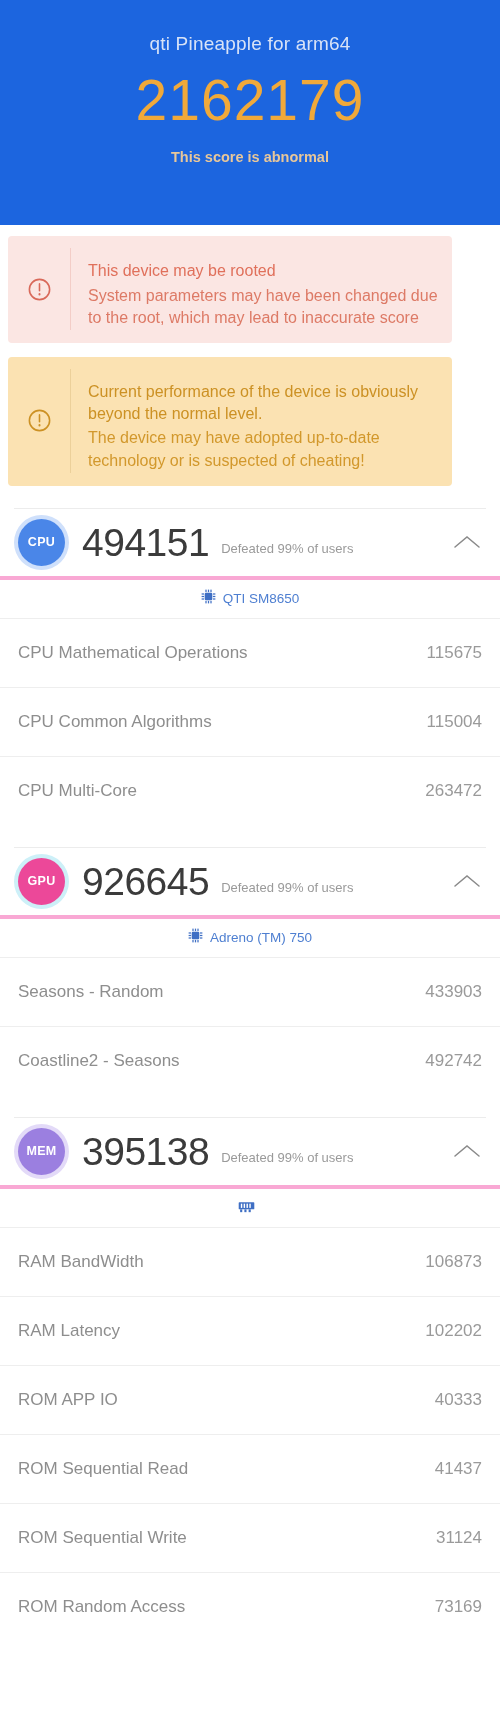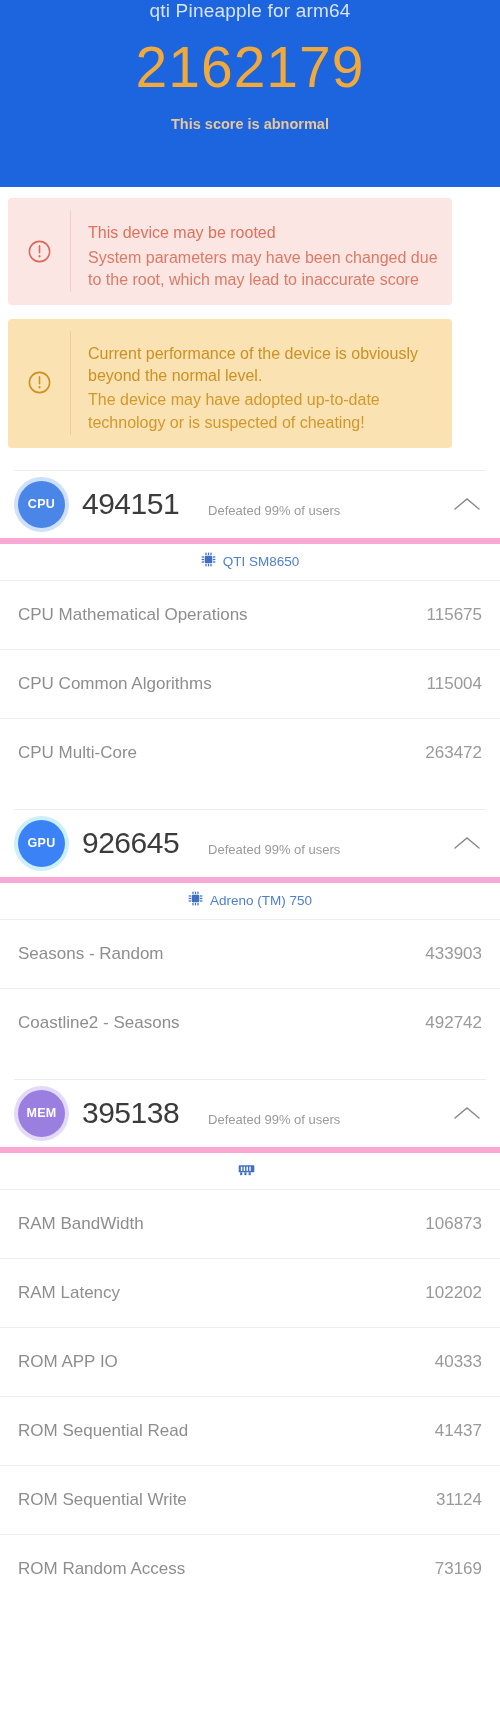--- a/index.html
+++ b/index.html
@@ -8,23 +8,24 @@
     font-family: "Liberation Sans", "DejaVu Sans", sans-serif;
     background:#ffffff;
     width:500px; height:1724px;
     overflow:hidden;
     -webkit-font-smoothing:antialiased;
   }
 
   
   .hero {
     background:#1c65df;
-    height:187px;
+    height:225px;
     display:flex; flex-direction:column;
     align-items:center; justify-content:flex-start;
+    padding-top:33px;
   }
   .hero-title {
     color:#d8e3f7; font-size:19px; letter-spacing:.2px;
     font-weight:400;
   }
   .hero-score {
     color:#f0a93a; font-size:57px; font-weight:400;
     line-height:1.0; margin-top:17px; letter-spacing:1px;
   }
   .hero-sub {
@@ -72,41 +73,41 @@
     padding:14px 16px 14px 18px;
     height:67px;
   }
   .badge {
     width:47px; height:47px; border-radius:50%;
     display:flex; align-items:center; justify-content:center;
     color:#fff; font-size:12.5px; font-weight:700; letter-spacing:.3px;
     flex:0 0 47px;
   }
   .badge.cpu { background:#4a86e8; box-shadow:0 0 0 4px #cfe0fb; }
-  .badge.gpu { background:#3b82f6; box-shadow:0 0 0 4px #cdf0f8; }
+  .badge.gpu { background:#ec4899; box-shadow:0 0 0 4px #cdf0f8; }
   .badge.mem { background:#9b7fe0; box-shadow:0 0 0 4px #e3daf8; }
 
   .sec-score {
-    font-size:30px; color:#3b3b3b; font-weight:400;
+    font-size:39px; color:#3b3b3b; font-weight:400;
     margin-left:17px; letter-spacing:-.5px; line-height:1;
   }
   .sec-defeat {
-    font-size:13px; color:#9a9a9a; margin-left:29px;
+    font-size:13px; color:#9a9a9a; margin-left:12px;
     flex:1; white-space:nowrap; padding-top:12px;
   }
   .chev {
     width:34px; height:20px; flex:0 0 34px;
     display:flex; align-items:center; justify-content:center;
   }
 
   
   .chip-row {
     display:flex; align-items:center; justify-content:center;
     height:42px; gap:7px;
-    border-top:6px solid #f9a8d4;
+    border-top:4px solid #f9a8d4;
   }
   .chip-name { font-size:13.5px; color:#4e7fd1; }
 
   
   .drow {
     display:flex; align-items:center; justify-content:space-between;
     height:69px; padding:0 18px 0 18px;
     border-top:1px solid #eeeeee;
   }
   .drow-label { font-size:17px; color:#8e8e8e; font-weight:400; }

